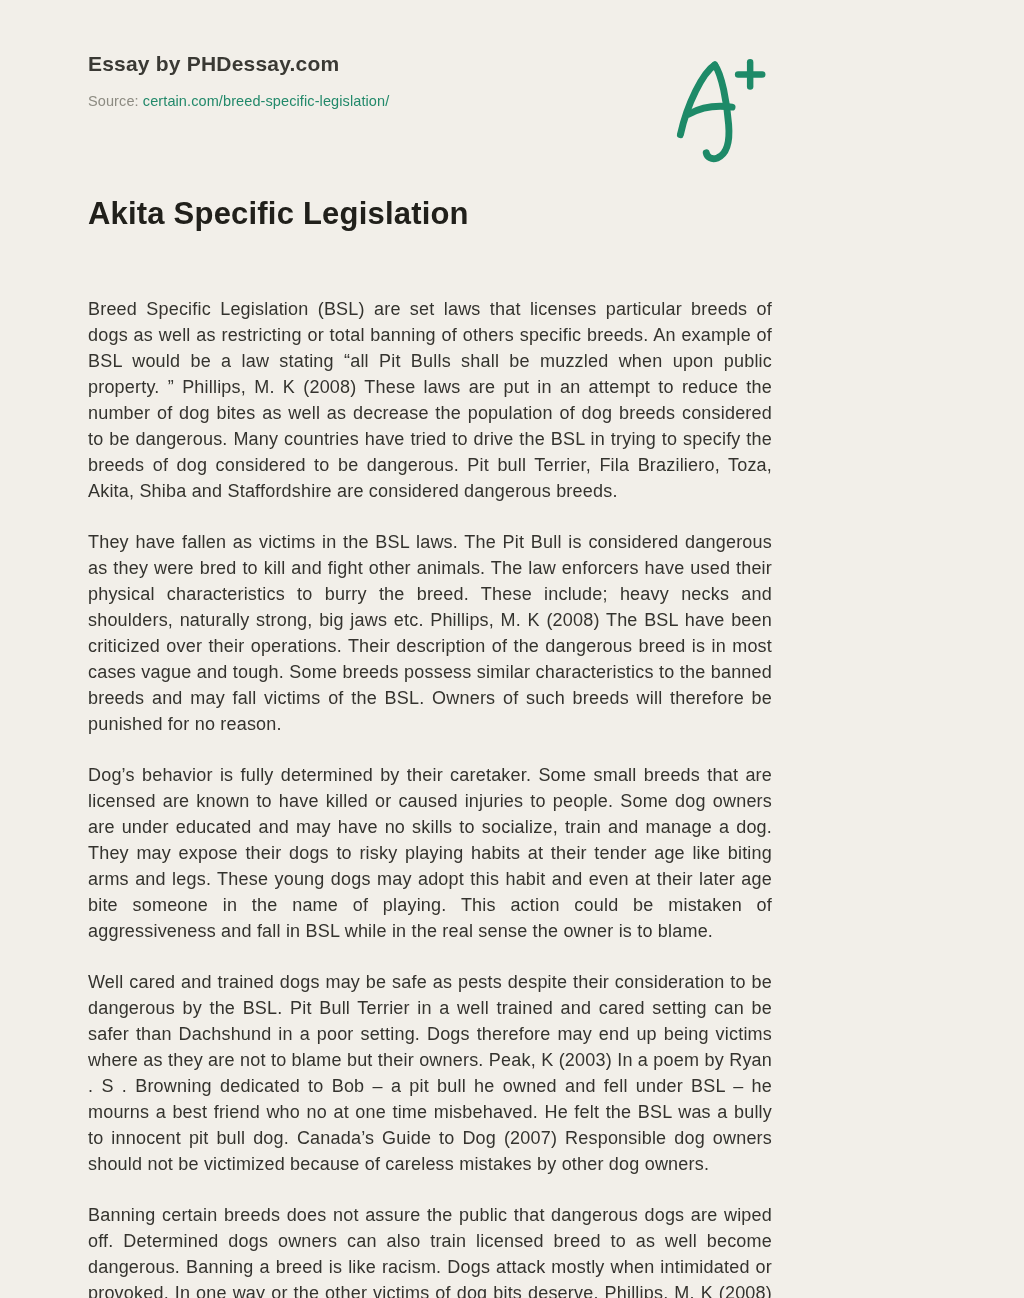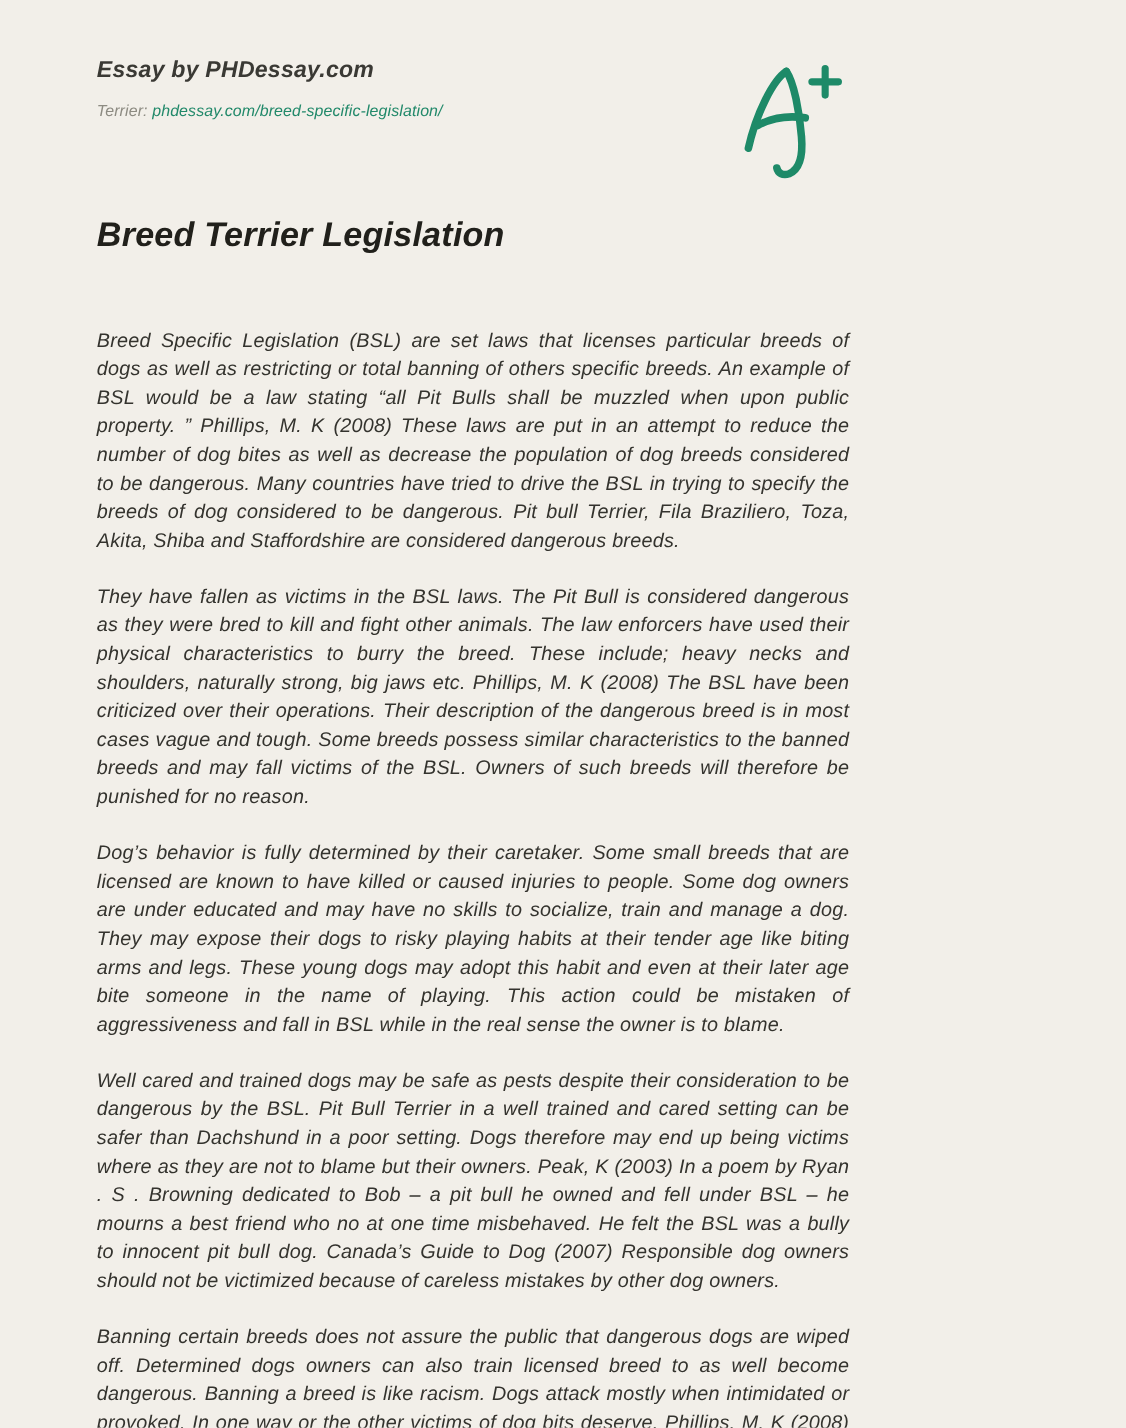--- a/index.html
+++ b/index.html
@@ -12,21 +12,20 @@
     background: #f2efe9;
     font-family: "Liberation Sans", "DejaVu Sans", sans-serif;
     color: #34332e;
   }
   .page {
     position: relative;
     width: 860px;
     height: 1298px;
     padding: 52px 88px 0 88px;
     overflow: hidden;
-    font-style: italic;
   }
   .header-left { position: relative; }
   .byline {
     font-size: 21px;
     font-weight: 700;
     color: #3a3934;
     letter-spacing: 0.2px;
     line-height: 24px;
   }
   .source {
@@ -68,38 +67,38 @@
   }
 </style>
 </head>
 <body>
 
 <div class="page">
 
   <div class="header-left">
     <div class="byline">Essay by PHDessay.com</div>
     <div class="source">
-      <span>Terrier:</span>
-      <a class="source-link">phdessay.com/breed-specific-legislation/</a>
+      <span>Source:</span>
+      <a class="source-link">certain.com/breed-specific-legislation/</a>
     </div>
   </div>
 
   <div class="logo">
     <svg viewBox="0 0 120 130" fill="none" xmlns="http://www.w3.org/2000/svg">
 
       <path d="M14 96 C 22 60, 40 24, 54 15" stroke="#1e8a68" stroke-width="8" stroke-linecap="round" fill="none"></path>
       <path d="M54 15 C 62 26, 68 58, 70 84 C 71.5 102, 69 118, 57 123 C 50 125.5, 45 122, 44 117" stroke="#1e8a68" stroke-width="8" stroke-linecap="round" fill="none"></path>
       <path d="M24 72 C 42 62, 60 62, 74 64" stroke="#1e8a68" stroke-width="8" stroke-linecap="round" fill="none"></path>
 
       <path d="M95 12 L 95 40" stroke="#1e8a68" stroke-width="7.5" stroke-linecap="round" fill="none"></path>
       <path d="M81 26 L 109 26" stroke="#1e8a68" stroke-width="7.5" stroke-linecap="round" fill="none"></path>
     </svg>
   </div>
 
-  <h1 class="title">Breed Terrier Legislation</h1>
+  <h1 class="title">Akita Specific Legislation</h1>
 
   <div class="content">
     <p>Breed Specific Legislation (BSL) are set laws that licenses particular breeds of dogs as well as restricting or total banning of others specific breeds. An example of BSL would be a law stating “all Pit Bulls shall be muzzled when upon public property. ” Phillips, M. K (2008) These laws are put in an attempt to reduce the number of dog bites as well as decrease the population of dog breeds considered to be dangerous. Many countries have tried to drive the BSL in trying to specify the breeds of dog considered to be dangerous. Pit bull Terrier, Fila Braziliero, Toza, Akita, Shiba and Staffordshire are considered dangerous breeds.</p>
     <p>They have fallen as victims in the BSL laws. The Pit Bull is considered dangerous as they were bred to kill and fight other animals. The law enforcers have used their physical characteristics to burry the breed. These include; heavy necks and shoulders, naturally strong, big jaws etc. Phillips, M. K (2008) The BSL have been criticized over their operations. Their description of the dangerous breed is in most cases vague and tough. Some breeds possess similar characteristics to the banned breeds and may fall victims of the BSL. Owners of such breeds will therefore be punished for no reason.</p>
     <p>Dog’s behavior is fully determined by their caretaker. Some small breeds that are licensed are known to have killed or caused injuries to people. Some dog owners are under educated and may have no skills to socialize, train and manage a dog. They may expose their dogs to risky playing habits at their tender age like biting arms and legs. These young dogs may adopt this habit and even at their later age bite someone in the name of playing. This action could be mistaken of aggressiveness and fall in BSL while in the real sense the owner is to blame.</p>
     <p>Well cared and trained dogs may be safe as pests despite their consideration to be dangerous by the BSL. Pit Bull Terrier in a well trained and cared setting can be safer than Dachshund in a poor setting. Dogs therefore may end up being victims where as they are not to blame but their owners. Peak, K (2003) In a poem by Ryan . S . Browning dedicated to Bob – a pit bull he owned and fell under BSL – he mourns a best friend who no at one time misbehaved. He felt the BSL was a bully to innocent pit bull dog. Canada’s Guide to Dog (2007) Responsible dog owners should not be victimized because of careless mistakes by other dog owners.</p>
     <p>Banning certain breeds does not assure the public that dangerous dogs are wiped off. Determined dogs owners can also train licensed breed to as well become dangerous. Banning a breed is like racism. Dogs attack mostly when intimidated or provoked. In one way or the other victims of dog bits deserve. Phillips, M. K (2008) We cannot rely on bite statistics as very few people can accurately identify a dog breed. They take into account only reported cases and do not account for provoked bite like from abused dogs. (America</p>
   </div>
 
 </div>

